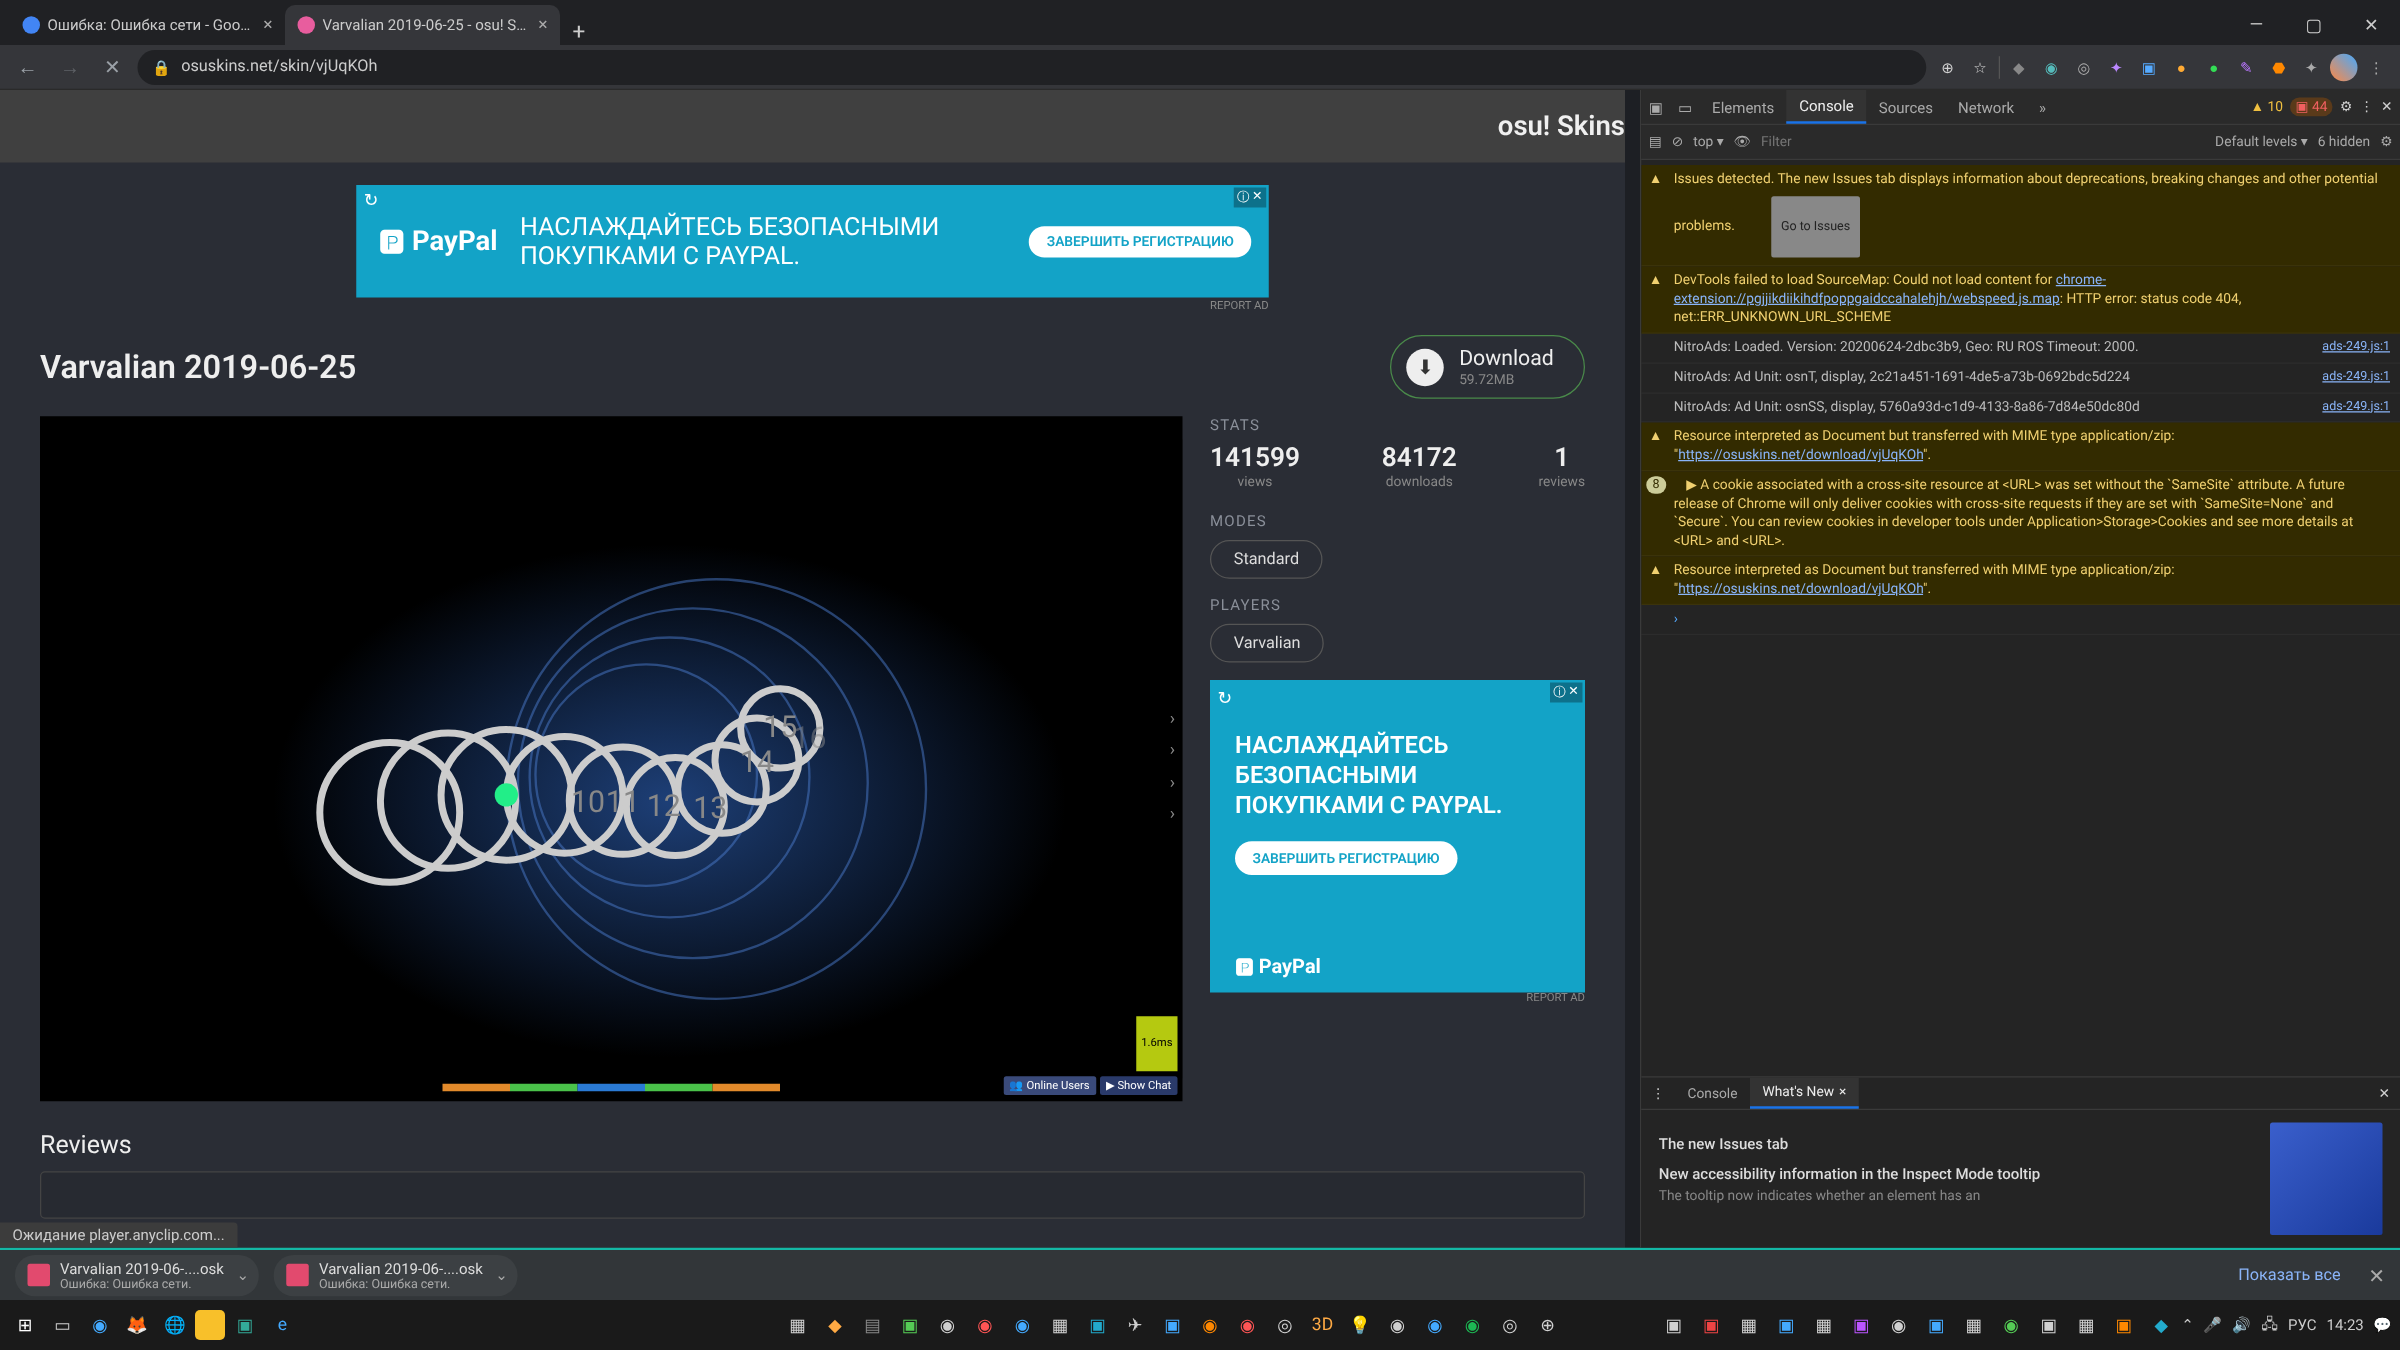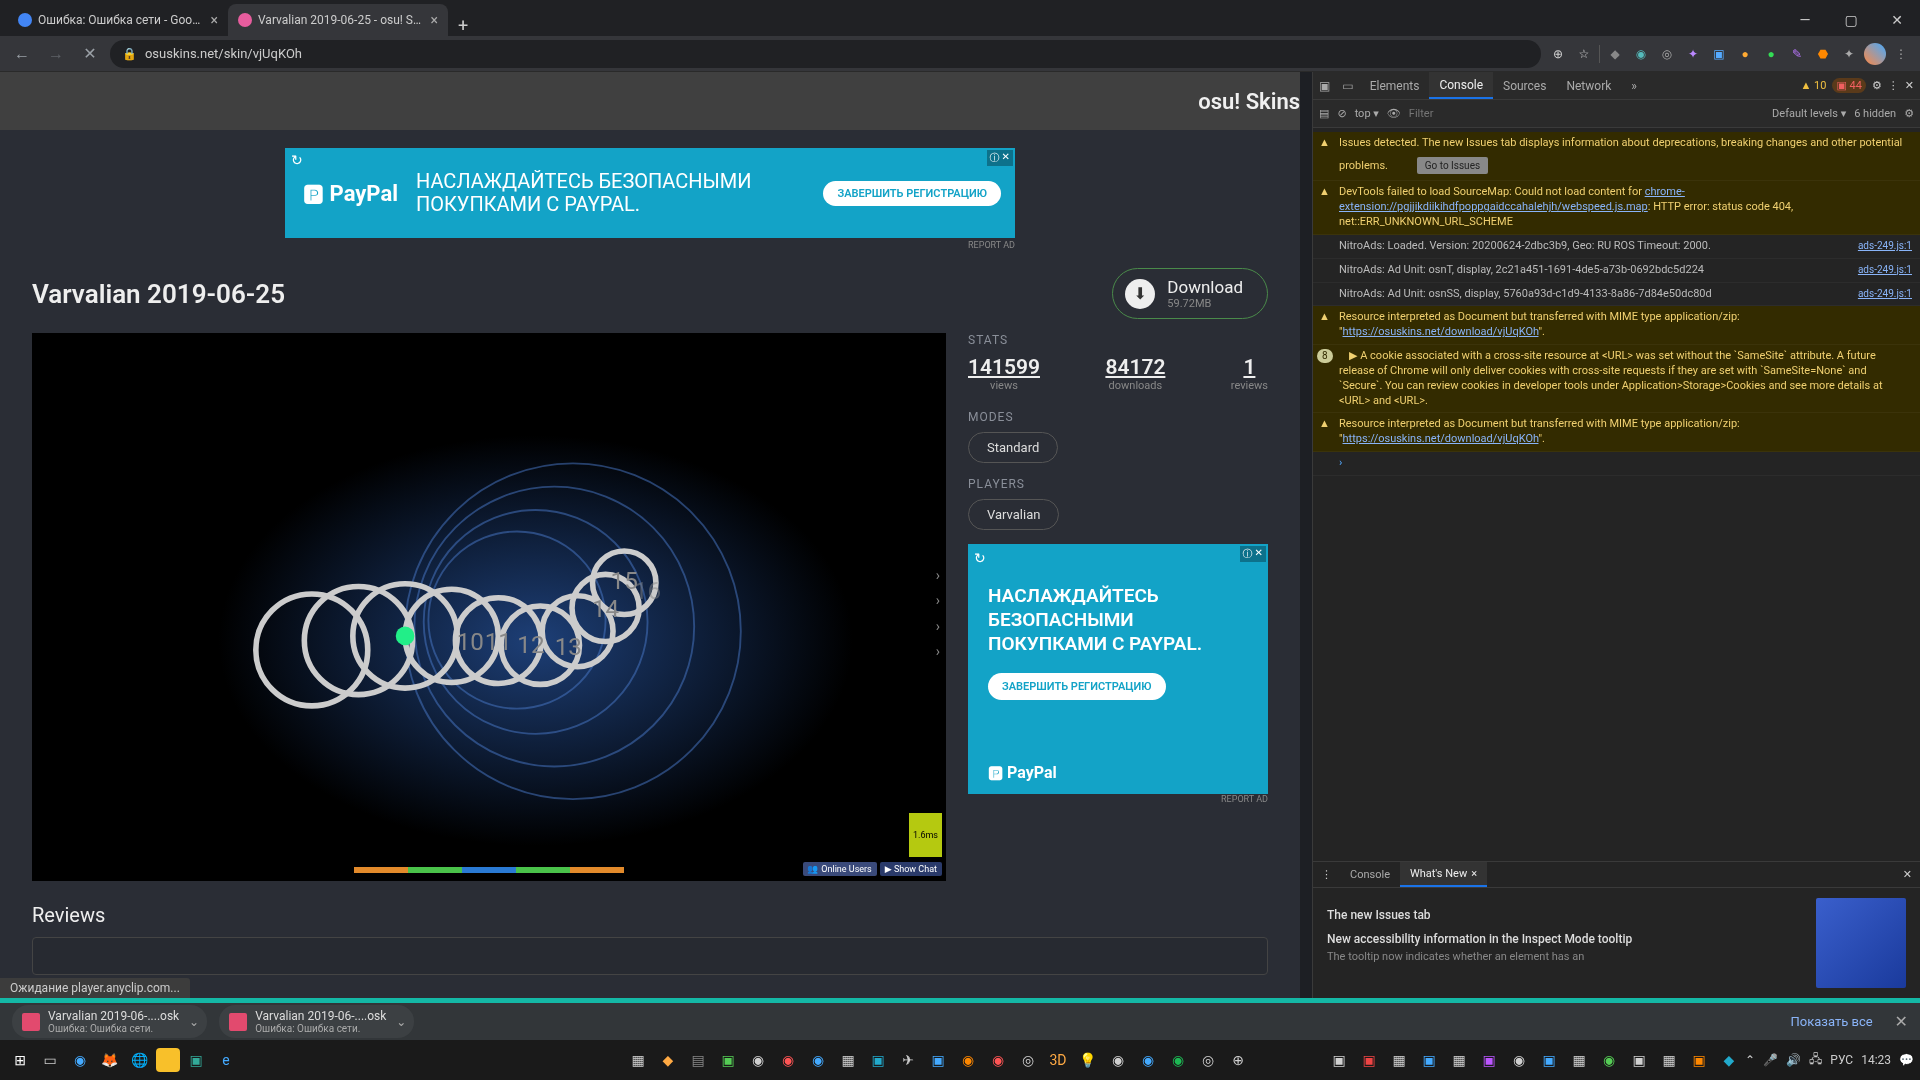--- a/index.html
+++ b/index.html
@@ -54,21 +54,21 @@
 .preview .mini-bar span { flex: 1; }
 .preview .chat-ctrl { position: absolute; bottom: 5px; right: 4px; display: flex; gap: 3px; font-size: 9px; }
 .preview .chat-ctrl div { padding: 2px 5px; border-radius: 2px; }
 .preview .latency { position: absolute; bottom: 24px; right: 4px; background: #b5c910; color: #000; font-size: 9px; padding: 17px 4px; }
 .preview .arrows { position: absolute; right: 6px; top: 42%; color: #888; font-size: 14px; line-height: 1.8; }
 
 .side { flex: 1; }
 .stat-lbl { font-size: 12px; color: #8a8f99; letter-spacing: 1px; margin-bottom: 8px; }
 .stats-row { display: flex; justify-content: space-between; margin-bottom: 18px; }
 .stat { text-align: center; }
-.stat .num { font-size: 21px; font-weight: 600; color: #eee; text-decoration: underline; }
+.stat .num { font-size: 21px; font-weight: 600; color: #eee; }
 .stat .sub { font-size: 11px; color: #888; }
 .chip { border: 1px solid #555; border-radius: 18px; padding: 7px 18px; font-size: 13px; color: #ddd; display: inline-block; margin-bottom: 14px; }
 .side-ad { width: 300px; height: 250px; background: #13a3c7; color: #fff; padding: 40px 20px 16px; position: relative; }
 .side-ad .refresh { position: absolute; top: 6px; left: 6px; font-size: 14px; }
 .side-ad .adclose { position: absolute; top: 2px; right: 2px; background: rgba(0,0,0,.3); font-size: 10px; padding: 1px 3px; display: flex; gap: 2px; }
 .side-ad .txt { font-size: 19px; font-weight: 600; line-height: 1.25; margin-bottom: 18px; }
 .side-ad .btn { background: #fff; color: #13a3c7; border-radius: 14px; padding: 7px 14px; font-size: 11px; font-weight: 600; display: inline-block; }
 .side-ad .pp { position: absolute; bottom: 12px; left: 20px; font-size: 16px; font-weight: 700; display: flex; align-items: center; gap: 4px; }
 .reportad2 { font-size: 9px; color: #888; text-align: right; width: 300px; }
 
@@ -86,32 +86,32 @@
 .dt-err { color: #f06060; }
 .dt-toolbar { height: 28px; background: #2a2a2a; display: flex; align-items: center; gap: 8px; padding: 0 6px; font-size: 11px; color: #aaa; border-bottom: 1px solid #3a3a3a; }
 .dt-toolbar input { background: transparent; border: none; color: #aaa; font-size: 11px; width: 60px; }
 .dt-console { flex: 1; overflow-y: auto; font-family: Consolas, monospace; font-size: 11px; padding: 4px 0; }
 .dt-msg { padding: 4px 8px 4px 26px; position: relative; line-height: 1.35; border-bottom: 1px solid rgba(255,255,255,.04); }
 .dt-msg.warn { background: #332b00; color: #f0d070; }
 .dt-msg.issue { background: #332b00; color: #f0d070; }
 .dt-msg .ico { position: absolute; left: 6px; top: 4px; font-size: 11px; }
 .dt-msg .src { float: right; color: #89b4f8; text-decoration: underline; font-size: 10px; }
 .dt-msg a { color: #89b4f8; text-decoration: underline; }
-.dt-goto { background: #888; color: #222; padding: 2px 8px; border-radius: 2px; font-size: 10px; margin: 6px 0 2px 26px; display: inline-block; }
+.dt-goto { background: #888; color: #222; padding: 18px 8px; border-radius: 2px; font-size: 10px; margin: 6px 0 2px 26px; display: inline-block; }
 .dt-count { background: #cc9; color: #332b00; border-radius: 8px; padding: 0 5px; font-size: 10px; position: absolute; left: 4px; top: 4px; }
 .dt-whatsnew { border-top: 1px solid #3a3a3a; background: #242424; }
 .dt-wn-tabs { height: 26px; display: flex; align-items: center; font-size: 11px; border-bottom: 1px solid #3a3a3a; }
 .dt-wn-body { padding: 10px 14px; font-size: 12px; display: flex; gap: 14px; }
 .dt-wn-text { flex: 1; }
 .dt-wn-text h4 { font-size: 12px; color: #ddd; margin: 10px 0 4px; font-weight: 500; }
 .dt-wn-text p { font-size: 11px; color: #888; line-height: 1.35; }
 .dt-wn-img { width: 90px; height: 90px; background: linear-gradient(135deg,#3a5fcc,#1a3a9c); border-radius: 2px; }
 
 
-.dl-shelf { height: 42px; background: #323639; display: flex; align-items: center; padding: 0 12px; gap: 12px; border-top: 5px solid #14b8a6; }
+.dl-shelf { height: 42px; background: #323639; display: flex; align-items: center; padding: 0 12px; gap: 12px; border-top: 2px solid #14b8a6; }
 .dl-item { background: #3c4043; border-radius: 16px; padding: 4px 28px 4px 10px; display: flex; align-items: center; gap: 8px; font-size: 12px; color: #ddd; position: relative; }
 .dl-item .ficon { width: 18px; height: 18px; background: #e24a6e; border-radius: 2px; }
 .dl-item .name { font-size: 12px; }
 .dl-item .err { font-size: 10px; color: #aaa; }
 .dl-item .chev { position: absolute; right: 8px; color: #aaa; font-size: 12px; }
 .dl-show { margin-left: auto; color: #8ab4f8; font-size: 13px; }
 .dl-close { color: #aaa; font-size: 16px; margin-left: 10px; }
 
 
 .taskbar { height: 40px; background: #1a1a1a; display: flex; align-items: center; padding: 0 6px; gap: 2px; }

